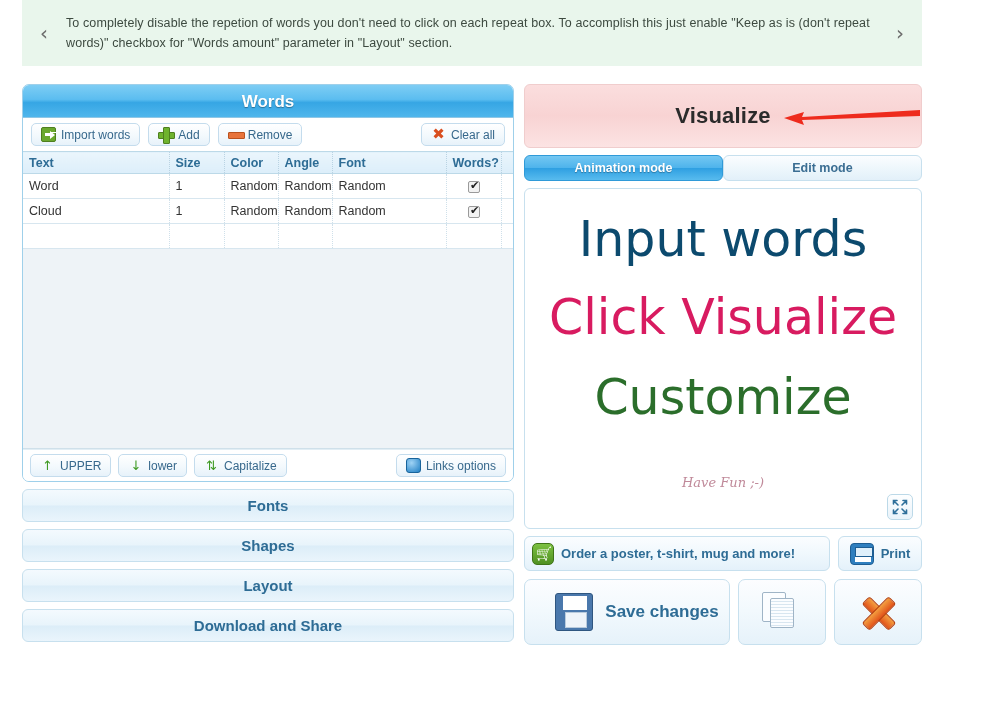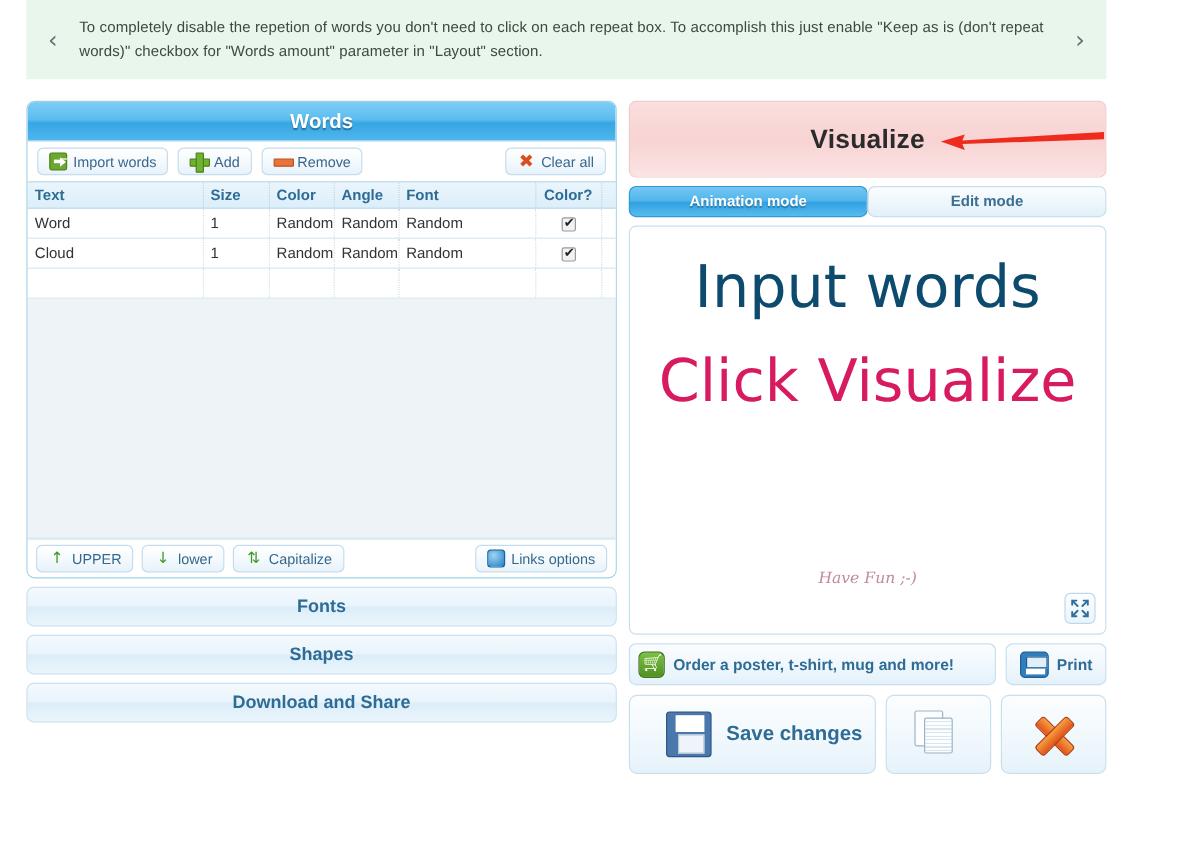--- a/index.html
+++ b/index.html
@@ -256,21 +256,21 @@
             <col style="width:55px">
             <col style="width:14px">
         </colgroup>
         <thead>
           <tr>
             <th>Text</th>
             <th>Size</th>
             <th>Color</th>
             <th>Angle</th>
             <th>Font</th>
-            <th class="c-rep">Color?</th>
+            <th class="c-rep">Words?</th>
             <th class="c-pad"></th>
           </tr>
         </thead>
         <tbody>
           <tr>
             <td>Word</td>
             <td>1</td>
             <td>Random</td>
             <td>Random</td>
             <td>Random</td>
@@ -315,40 +315,42 @@
         <div class="spacer"></div>
         <div class="btn">
           <span class="ico ico-globe"></span>
           <span>Links options</span>
         </div>
       </div>
     </div>
 
     <div class="acc">Fonts</div>
     <div class="acc">Shapes</div>
+    <div class="acc">Layout</div>
     <div class="acc">Download and Share</div>
   </div>
 
   <div class="right-col">
 
     <div class="viz-bar">
       <div class="viz-label">Visualize</div>
       <svg class="viz-arrow" viewBox="0 0 140 22">
         <path d="M140 3 L22 10 L24 5 L4 11 L24 18 L22 13 L140 9 Z" fill="#ee2b1d"></path>
       </svg>
     </div>
 
     <div class="mode-tabs">
       <div class="tab active">Animation mode</div>
       <div class="tab inactive">Edit mode</div>
     </div>
 
     <div class="cloud">
       <div class="cw cw-1">Input words</div>
       <div class="cw cw-2">Click Visualize</div>
+      <div class="cw cw-3">Customize</div>
       <div class="cw cw-4">Have Fun ;-)</div>
       <div class="fs-btn">
         <svg width="24" height="24" viewBox="0 0 24 24">
           <g stroke="#2f6f9a" stroke-width="1.6" fill="none" stroke-linecap="round">
             <path d="M10 10 L5.5 5.5 M5.5 9 L5.5 5.5 L9 5.5"></path>
             <path d="M14 10 L18.5 5.5 M15 5.5 L18.5 5.5 L18.5 9"></path>
             <path d="M10 14 L5.5 18.5 M5.5 15 L5.5 18.5 L9 18.5"></path>
             <path d="M14 14 L18.5 18.5 M18.5 15 L18.5 18.5 L15 18.5"></path>
           </g>
         </svg>

